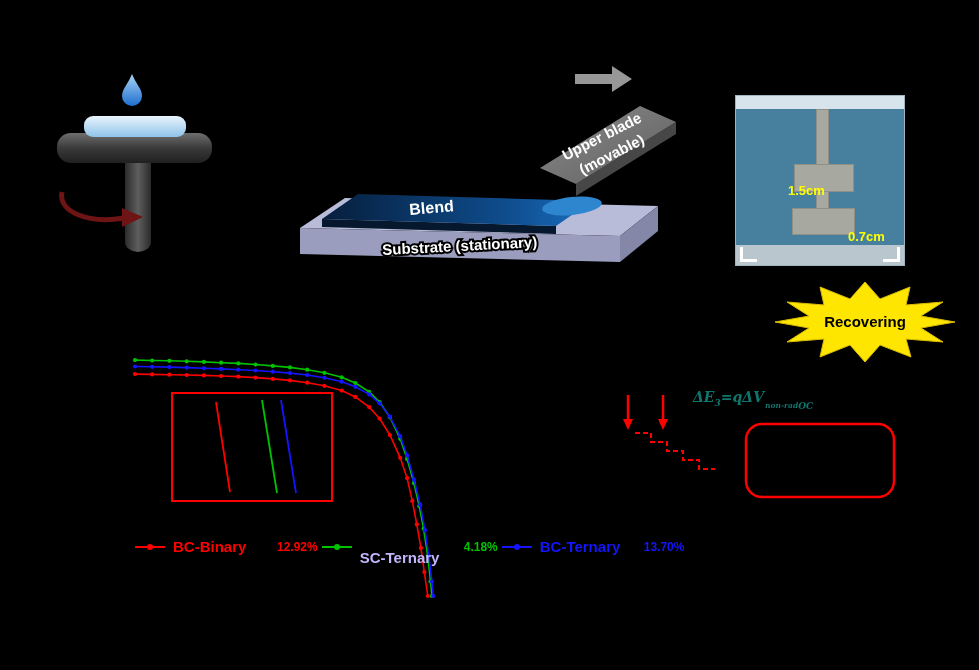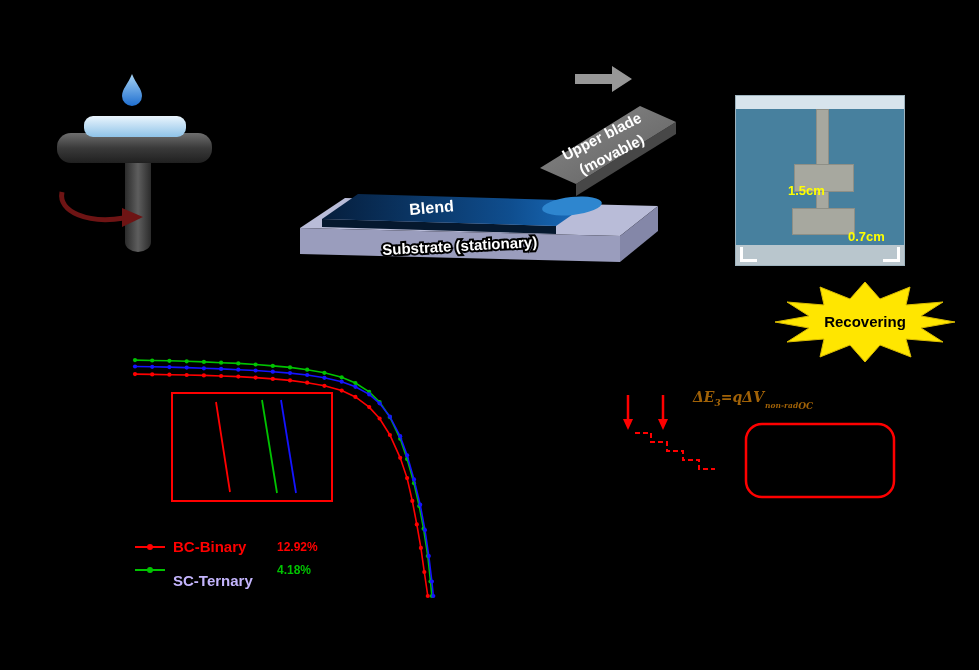--- a/index.html
+++ b/index.html
@@ -29,29 +29,29 @@
 
   
   .blade-svg{left:270px;top:55px;}
   .svg-label{font-family:"Liberation Sans",sans-serif;font-weight:bold;fill:#fff;}
 
   
   .burst-svg{left:770px;top:280px;}
 
   
   .energy-svg{left:610px;top:385px;}
-  .formula{left:693px;top:389px;color:#a16207;font-family:"DejaVu Serif",serif;
+  .formula{left:693px;top:389px;color:#0f766e;font-family:"DejaVu Serif",serif;
            font-style:italic;font-size:14px;font-weight:bold;}
   .formula sub{font-size:9px;}
   .stack{display:inline-flex;flex-direction:row;vertical-align:-6px;
          font-size:9px;line-height:8px;margin-left:1px;}
 
   
   .chart-svg{left:60px;top:330px;}
-  .legend{left:135px;top:537px;display:flex;flex-direction:column;gap:4px;}
+  .legend{left:135px;top:537px;display:flex;gap:4px;}
   .legend-row{display:flex;align-items:center;height:19px;}
   .legend-line{position:relative;width:30px;height:2px;flex:none;}
   .legend-dot{position:absolute;left:12px;top:-2px;width:6px;height:6px;border-radius:50%;}
   .legend-name{font-weight:bold;font-size:15px;margin-left:8px;width:104px;}
   .legend-pce{font-weight:bold;font-size:12px;}
 </style>
 </head>
 <body>
 
 <div class="canvas">
@@ -243,15 +243,22 @@
       <span class="legend-name" style="color: rgb(255, 0, 0);">BC-Binary</span>
       <span class="legend-pce" style="color: rgb(255, 0, 0);">12.92%</span>
     </div>
     <div class="legend-row">
       <span class="legend-line" style="background: rgb(0, 195, 0);">
           <span class="legend-dot" style="background: rgb(0, 195, 0);"></span>
         </span>
       <span class="legend-name" style="color: #c4b5fd; margin-top: 21px;">SC-Ternary</span>
       <span class="legend-pce" style="color: rgb(0, 195, 0);">4.18%</span>
     </div>
+    <div class="legend-row">
+      <span class="legend-line" style="background: rgb(20, 20, 255);">
+          <span class="legend-dot" style="background: rgb(20, 20, 255);"></span>
+        </span>
+      <span class="legend-name" style="color: rgb(20, 20, 255);">BC-Ternary</span>
+      <span class="legend-pce" style="color: rgb(20, 20, 255);">13.70%</span>
+    </div>
   </div>
 
 </div>
 
 </body></html>

